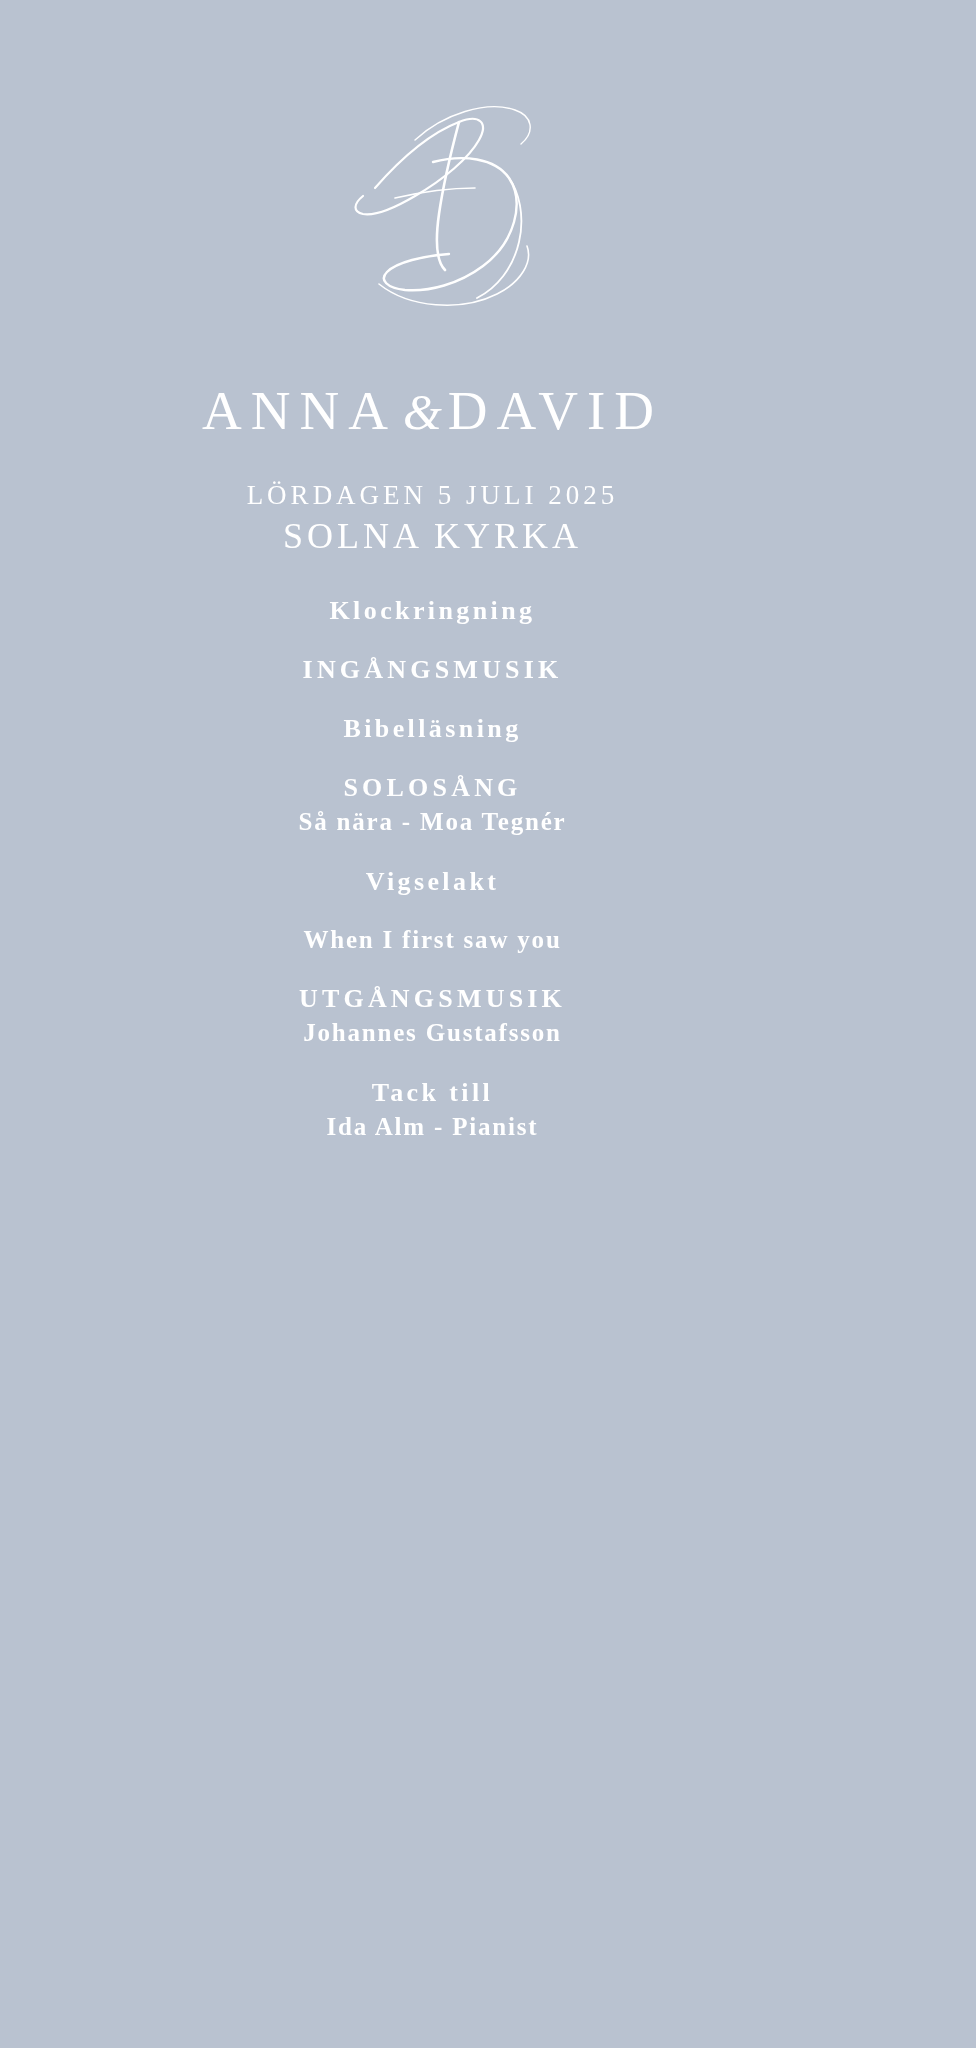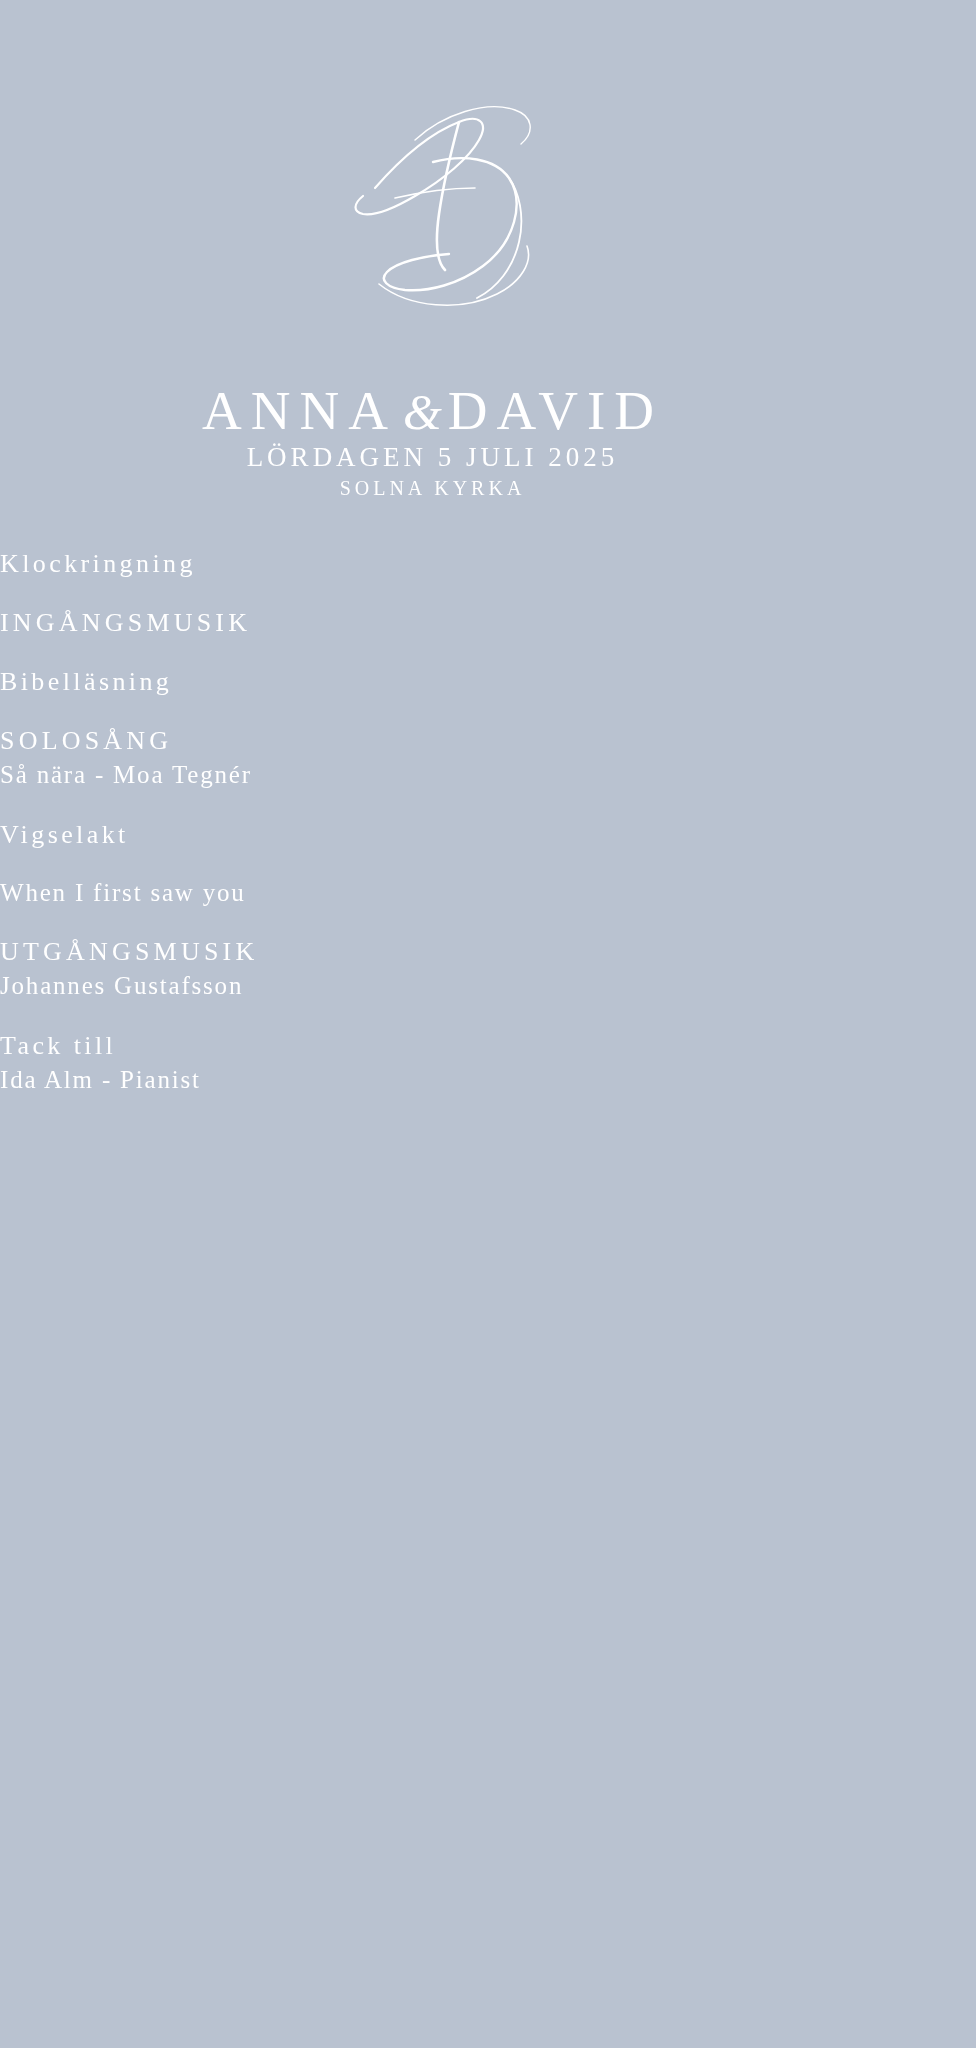--- a/index.html
+++ b/index.html
@@ -52,37 +52,40 @@
   }
   .names .amp {
     font-style: italic;
     font-size: 50px;
     letter-spacing: 0;
     padding: 0 6px;
   }
 
   
   .datebox {
+    margin-top: 38px;
     text-align: center;
     line-height: 1.32;
   }
   .datebox .date {
     font-size: 27px;
     letter-spacing: 4px;
   }
   .datebox .place {
-    font-size: 20px;
+    font-size: 36px;
     letter-spacing: 4px;
     font-family: Liberation Serif, serif;
   }
 
   
   .order {
-    margin-top: 44px;
+    margin-top: 32px;
     width: 100%;
+    text-align: center;
+    font-weight: bold;
   }
   .item {
     margin-bottom: 24px;
   }
   .item .heading {
     font-size: 26px;
     letter-spacing: 3.4px;
     line-height: 1.35;
   }
   .item.upper .heading {

